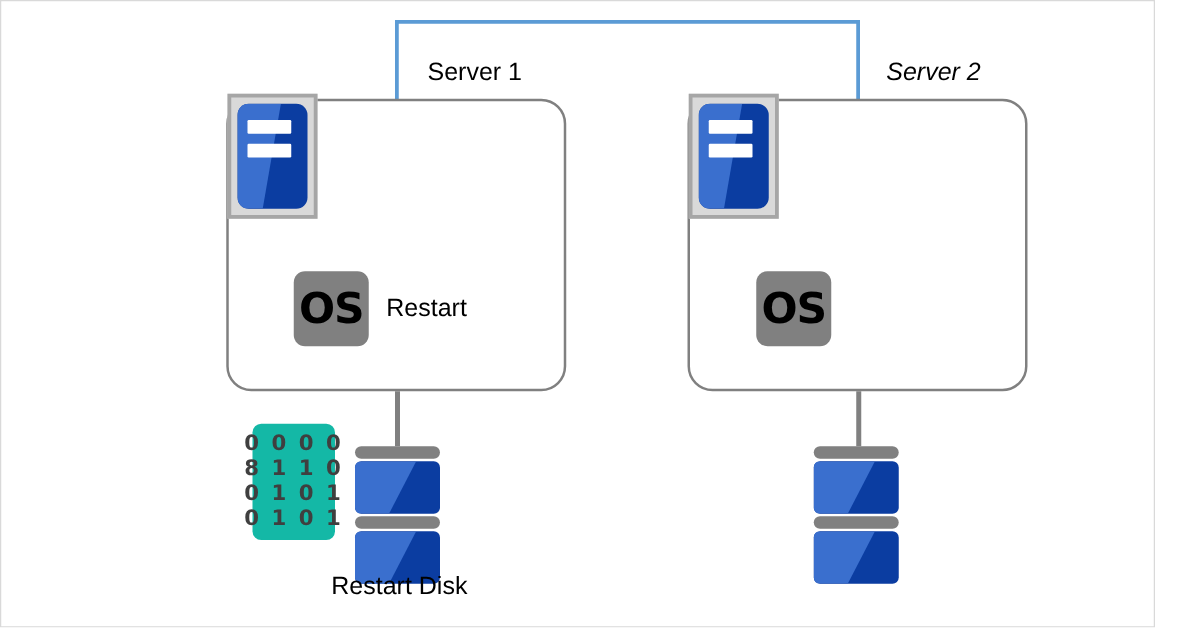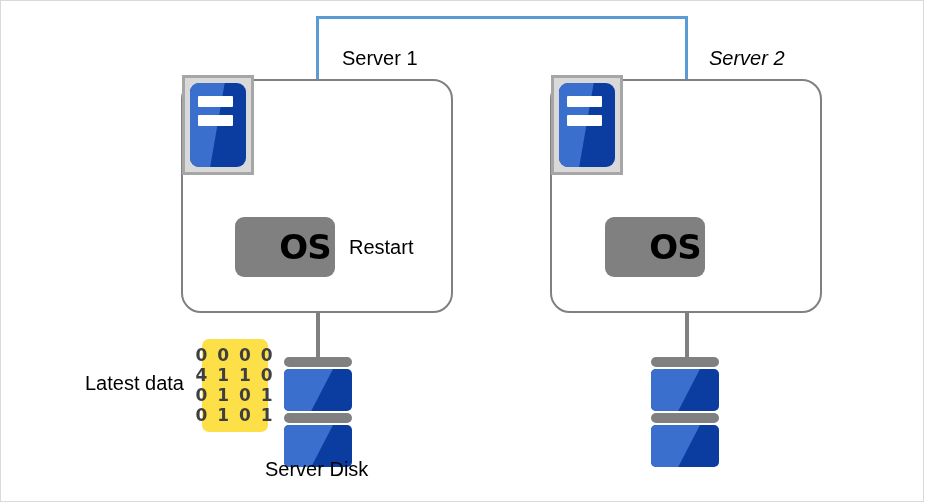--- a/index.html
+++ b/index.html
@@ -99,21 +99,20 @@
     background: #808080;
     border-radius: 9px;
     display: flex;
     align-items: center;
     justify-content: center;
     font-family: "DejaVu Sans", sans-serif;
     font-weight: bold;
     font-size: 34px;
     color: #000000;
     letter-spacing: -1px;
-    padding-left: 40px;
   }
   .os-state-label {
     font-size: 20px;
     color: #000000;
     white-space: nowrap;
     text-align: right;
   }
 
   
   .stem {
@@ -154,21 +153,21 @@
     position: absolute;
     font-size: 20px;
     color: #000000;
     white-space: nowrap;
   }
 
   
   .binary-box {
     position: absolute;
     width: 66px;
-    background: #fde047;
+    background: #14b8a6;
     border-radius: 7px;
     padding: 7px 5px;
     box-sizing: border-box;
     display: flex;
     flex-direction: column;
     align-items: center;
     gap: 1px;
   }
   .binary-row {
     font-family: "DejaVu Sans", sans-serif;
@@ -223,37 +222,36 @@
       <div class="server-bar b2"></div>
     </div>
   </div>
 
   <div class="os-row" style="left:604px; top:216px;">
     <div class="os-icon">OS</div>
   </div>
 
   <div class="stem" style="left:684px; top:312px; height:44px;"></div>
 
-  <div class="side-label" style="left:84px; top:371px;">Latest data</div>
 
   <div class="binary-box" style="left:201px; top:338px;">
     <div class="binary-row">0 0 0 0</div>
-    <div class="binary-row">4 1 1 0</div>
+    <div class="binary-row">8 1 1 0</div>
     <div class="binary-row">0 1 0 1</div>
     <div class="binary-row">0 1 0 1</div>
   </div>
 
   <div class="disk" style="left:283px; top:356px;">
     <div class="disk-cap"></div>
     <div class="disk-platter"></div>
     <div class="disk-cap"></div>
     <div class="disk-platter"></div>
   </div>
 
-  <div class="disk-label" style="left:264px; top:457px;">Server Disk</div>
+  <div class="disk-label" style="left:264px; top:457px;">Restart Disk</div>
 
   <div class="disk" style="left:650px; top:356px;">
     <div class="disk-cap"></div>
     <div class="disk-platter"></div>
     <div class="disk-cap"></div>
     <div class="disk-platter"></div>
   </div>
 
 </div>
 

